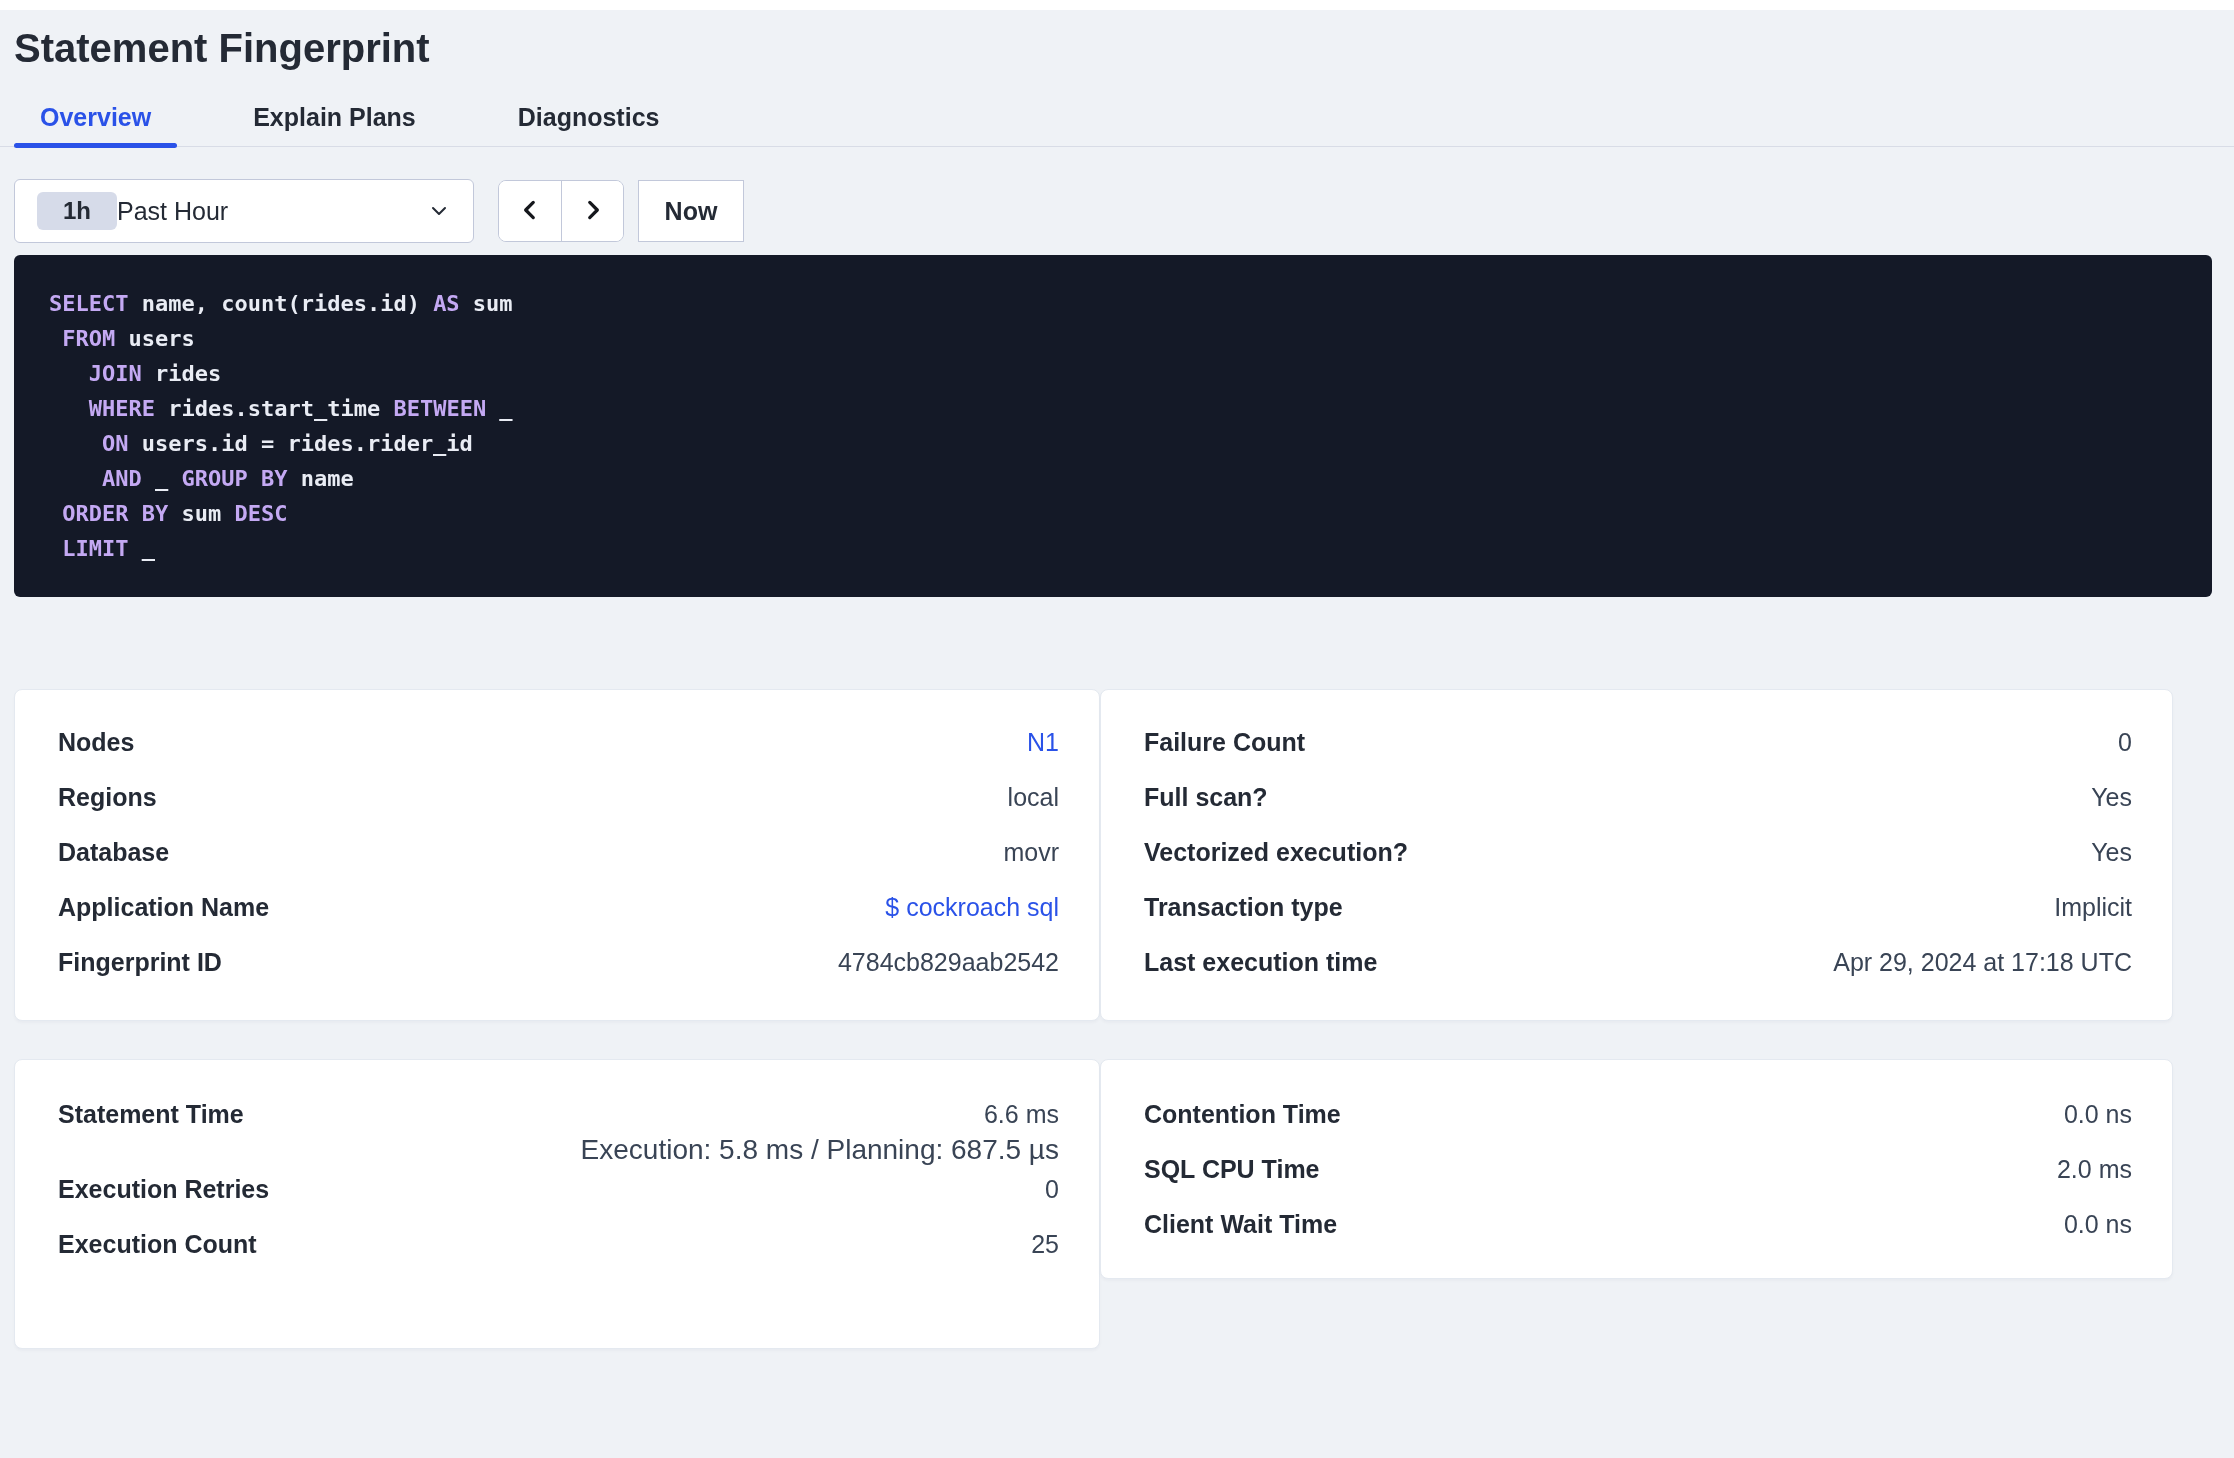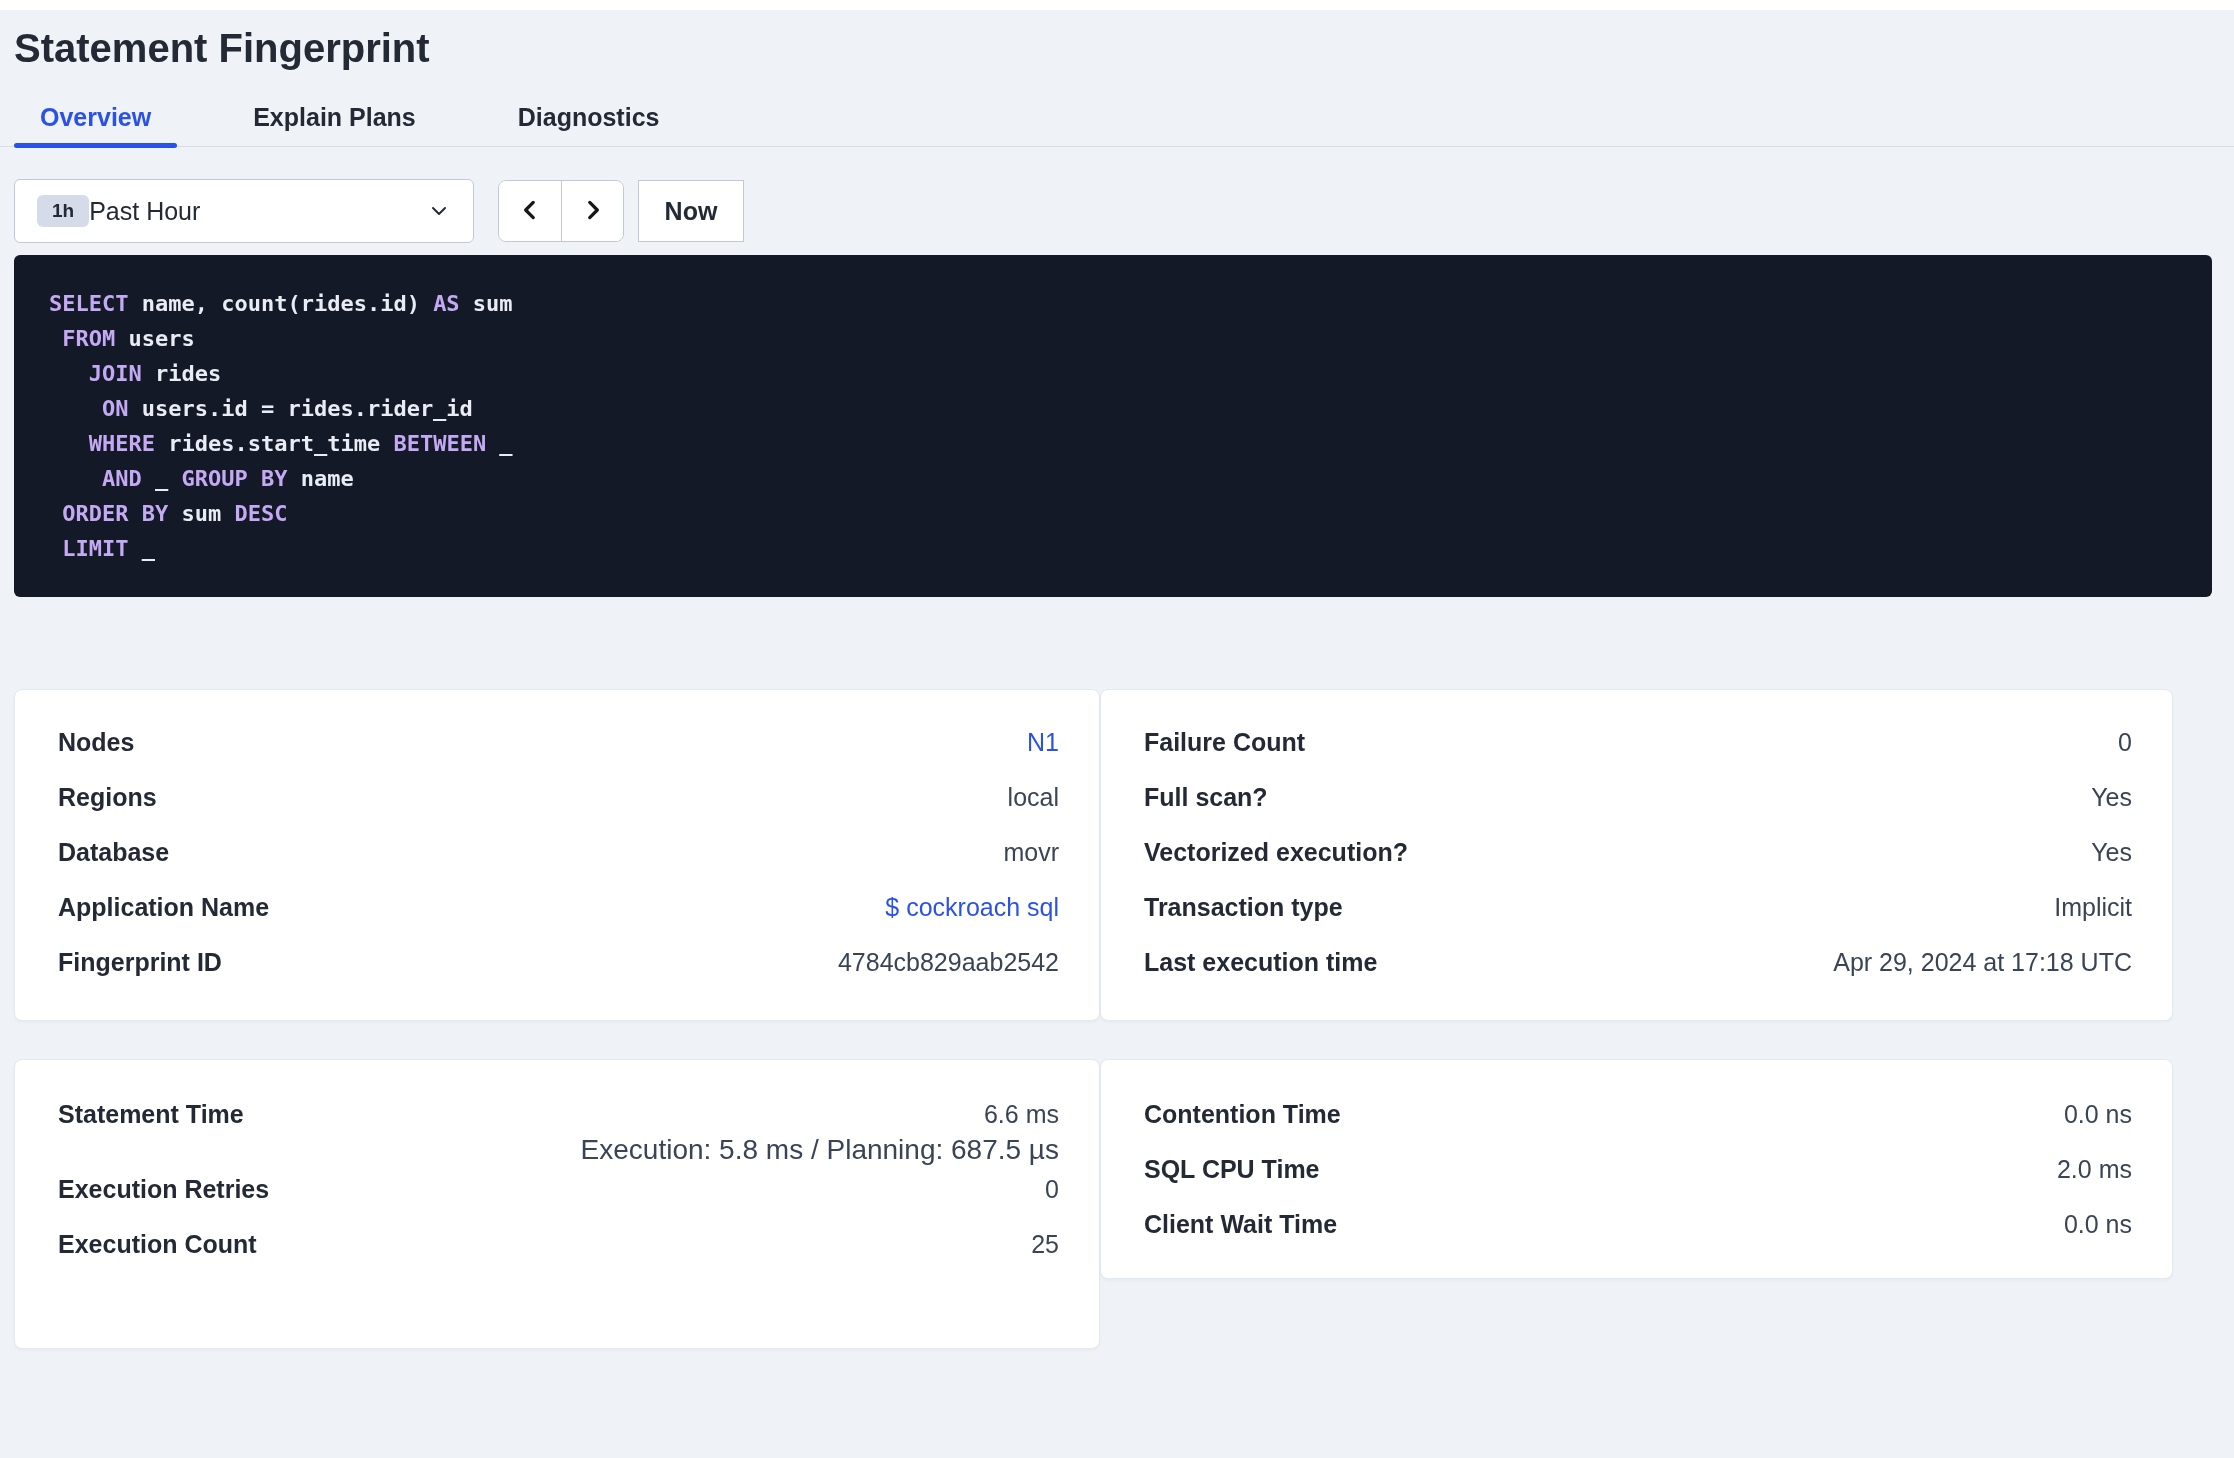--- a/index.html
+++ b/index.html
@@ -38,22 +38,22 @@
     content:'';position:absolute;left:0;right:0;bottom:-2px;height:5px;
     background:var(--accent);border-radius:3px;
   }
 
   .controls{margin-top:32px;display:flex;align-items:center}
   .dropdown{
     width:460px;height:64px;background:#fff;border:1px solid var(--control-border);
     border-radius:6px;display:flex;align-items:center;padding:0 22px;cursor:pointer;
   }
   .range-badge{
-    background:var(--badge-bg);color:var(--text-primary);font-size:19px;font-weight:700;
-    padding:5px 15px;border-radius:6px;
+    background:var(--badge-bg);color:var(--text-primary);font-size:24px;font-weight:700;
+    padding:5px 26px;border-radius:6px;
   }
   .range-label{font-size:25px;color:var(--text-primary)}
   .dropdown .chev{margin-left:auto;display:flex}
   .arrow-group{
     display:flex;margin-left:24px;height:62px;background:#fff;
     border:1px solid var(--control-border);border-radius:8px;overflow:hidden;
   }
   .arrow-btn{
     width:62px;display:flex;align-items:center;justify-content:center;
     background:#fff;border:none;cursor:pointer;
@@ -149,22 +149,22 @@
 
     <button class="now-btn">Now</button>
   </div>
 
 
   <div class="sql-box">
     <div>
         <div class="sql-line"><span class="kw">SELECT</span><span> name, count(rides.id) </span><span class="kw">AS</span><span> sum</span></div>
         <div class="sql-line"><span> </span><span class="kw">FROM</span><span> users</span></div>
         <div class="sql-line"><span>   </span><span class="kw">JOIN</span><span> rides</span></div>
+        <div class="sql-line"><span>   </span><span class="kw">WHERE</span><span> rides.start_time </span><span class="kw">BETWEEN</span><span> _</span></div>
         <div class="sql-line"><span>    </span><span class="kw">ON</span><span> users.id = rides.rider_id</span></div>
-        <div class="sql-line"><span>   </span><span class="kw">WHERE</span><span> rides.start_time </span><span class="kw">BETWEEN</span><span> _</span></div>
         <div class="sql-line"><span>    </span><span class="kw">AND</span><span> _ </span><span class="kw">GROUP BY</span><span> name</span></div>
         <div class="sql-line"><span> </span><span class="kw">ORDER BY</span><span> sum </span><span class="kw">DESC</span></div>
         <div class="sql-line"><span> </span><span class="kw">LIMIT</span><span> _</span></div>
       </div>
   </div>
 
   <div class="cards row1">
     <div class="card h-details">
         <div class="crow">
           <span class="clabel">Nodes</span>

